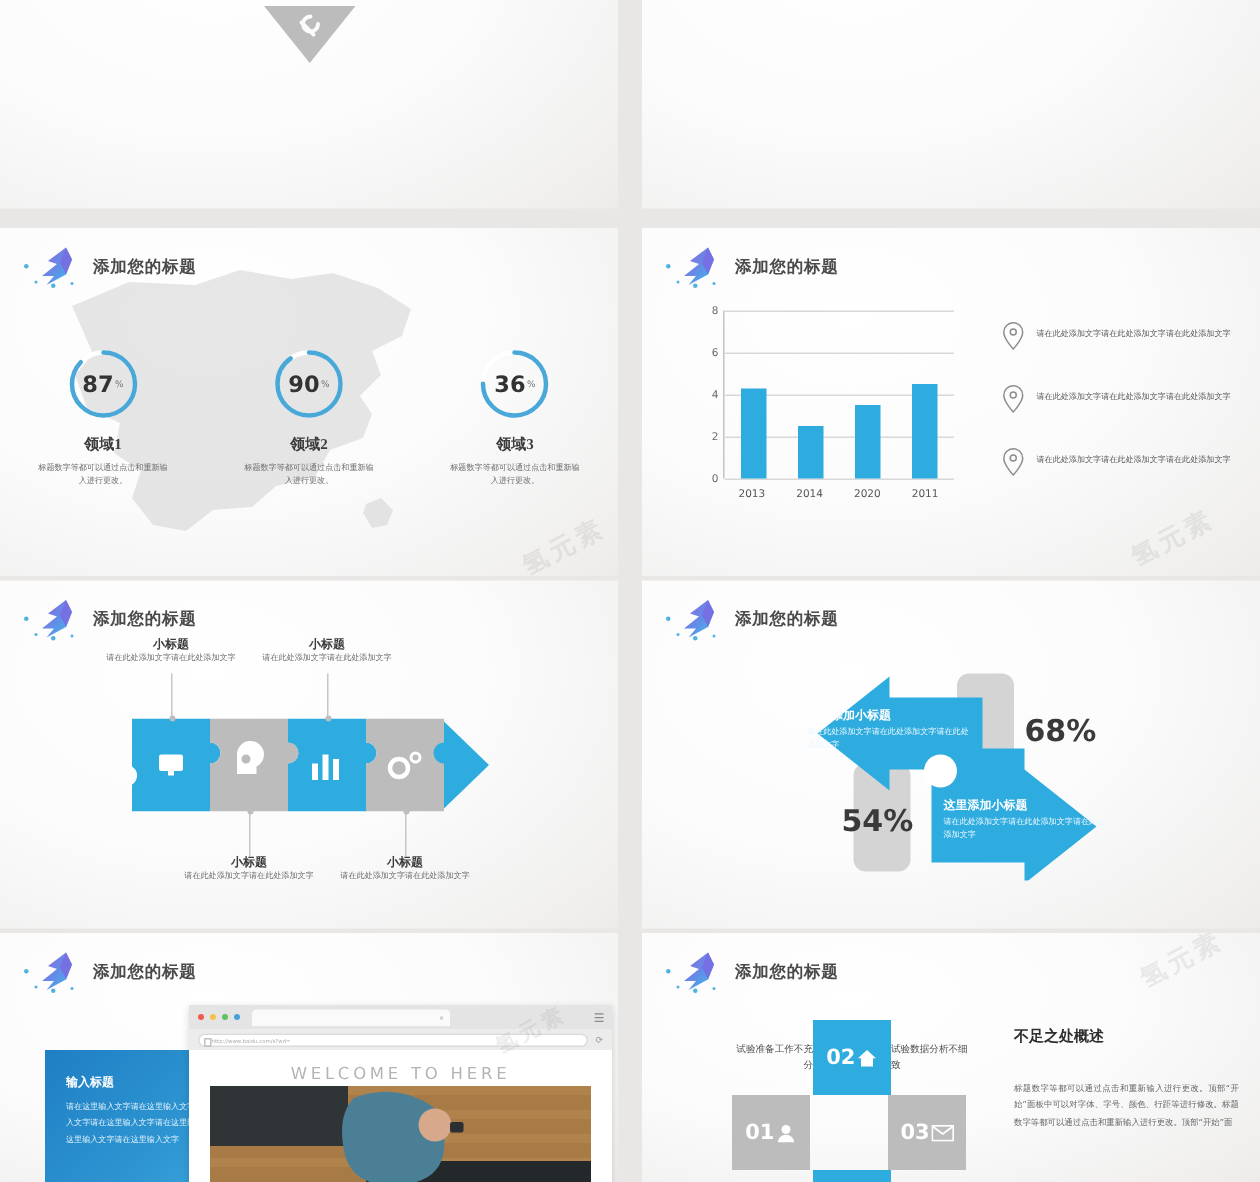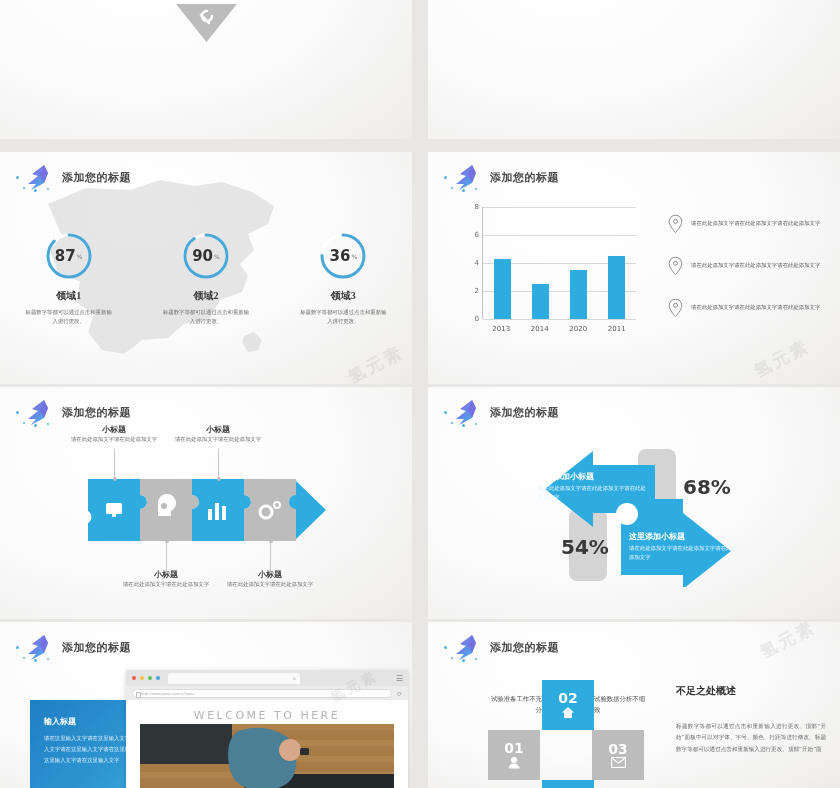--- a/index.html
+++ b/index.html
@@ -105,21 +105,21 @@
             font-size:3.6px; color:#adadad; padding-left:8px; line-height:9px; position:relative; }
   .urlbox::before { content:""; position:absolute; left:3px; top:2.5px; width:3px; height:4px;
                     border:.7px solid #c0c0c0; border-radius:.5px; }
   .welcome { text-align:center; font-size:11px; color:#b4b4b4; letter-spacing:2.5px; padding:9px 0 7px; }
   .photo { position:absolute; left:14px; right:14px; top:54px; bottom:0; overflow:hidden;
            background:linear-gradient(170deg,#c08a55 0%,#a9763f 38%,#8d5f33 100%); }
 
   
   .grid8 { position:absolute; left:60px; top:58px; width:160px; }
   .g-row { display:flex; align-items:stretch; height:50px; }
-  .tile { width:52px; display:flex; flex-direction:column; align-items:center; justify-content:center; gap:1px; }
+  .tile { width:52px; display:flex; align-items:center; justify-content:center; gap:1px; }
   .tile .num { font-size:14px; font-weight:bold; color:#fff; line-height:1; }
   .tile.blue { background:#2facdf; } .tile.gray { background:#bcbcbc; } .tile.empty { background:transparent; }
   .g-lab { width:54px; display:flex; align-items:center; font-size:6.4px; line-height:1.7; color:#4a4a4a; }
   .g-lab.r { justify-content:flex-end; text-align:right; } .g-lab.l { justify-content:flex-start; text-align:left; }
   .concl { position:absolute; left:248px; top:62px; width:150px; }
   .concl h3 { font-size:10px; font-weight:bold; color:#2e2e2e; margin-bottom:23px; }
   .concl p { font-size:5.6px; line-height:2.05; color:#666; text-align:justify; }
 
   .wmk { position:absolute; font-size:17px; color:rgba(150,150,150,.17); font-weight:bold;
          letter-spacing:3px; transform:rotate(-28deg); pointer-events:none; }

